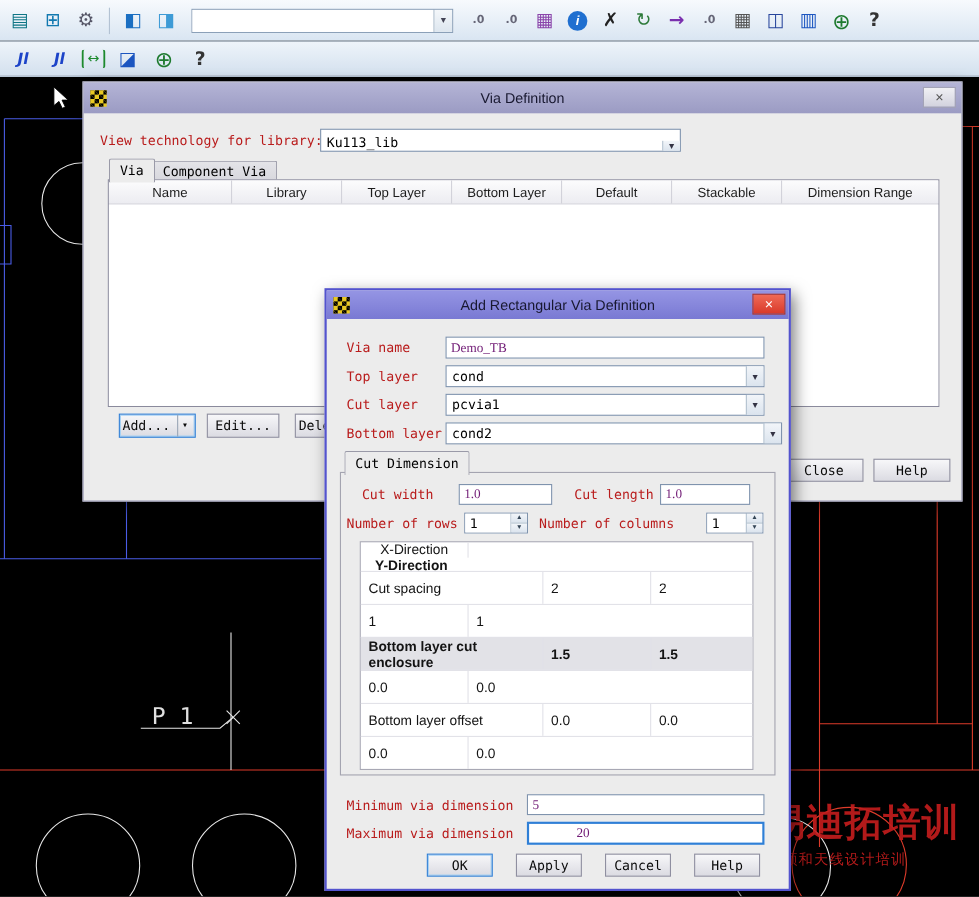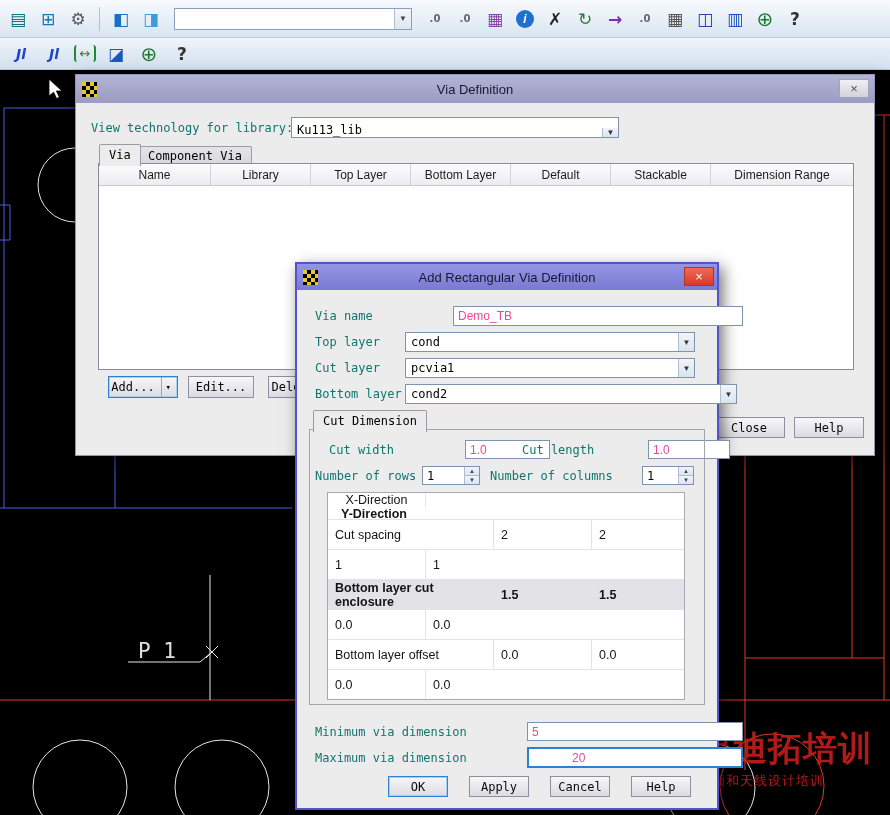--- a/index.html
+++ b/index.html
@@ -35,23 +35,23 @@
 
   
   .dlg { position:absolute; background:#ececec; box-shadow:4px 5px 14px rgba(0,0,0,.55); }
   .tbar { position:relative; display:flex; align-items:center; padding:0 6px; }
   .ttl { position:absolute; left:0; right:0; text-align:center; font-size:13px; color:#181830; }
   .dlg-icon { width:15px; height:15px; z-index:1; background-color:#e8c822;
         background-image:linear-gradient(45deg,#000 25%,transparent 25%,transparent 75%,#000 75%),
                          linear-gradient(45deg,#000 25%,transparent 25%,transparent 75%,#000 75%);
         background-size:8px 8px; background-position:0 0,4px 4px; }
   .closebtn { position:absolute; width:30px; height:19px; text-align:center; line-height:17px; font-size:13px; z-index:1; cursor:default; }
-  .mlab { position:absolute; font-family:"DejaVu Sans Mono", monospace; font-size:12px; color:#0f766e; white-space:nowrap; }
+  .mlab { position:absolute; font-family:"DejaVu Sans Mono", monospace; font-size:12px; color:#b91c1c; white-space:nowrap; }
   .tfield { position:absolute; background:#fff; border:1px solid #7f93ad; padding:0 4px;
-        font-family:Liberation Sans, sans-serif; font-size:12px; color:#ec4899; outline:none;margin-left:48px; }
+        font-family:Liberation Serif, serif; font-size:12px; color:#701a75; outline:none; }
   .tfield.focusblue { border:2px solid #2f7fd6; }
   .fsel { position:absolute; background:#fff; border:1px solid #7f93ad; display:flex; align-items:stretch; }
   .fsel .val { flex:1; display:flex; align-items:center; padding:0 5px; font-family:"DejaVu Sans Mono", monospace; font-size:12px; }
   .fsel .arr { width:16px; display:flex; align-items:center; justify-content:center; font-size:8px;
         background:linear-gradient(#f2f5f9,#dbe4ee); border-left:1px solid #b0bfce; color:#334; }
   .tab { position:absolute; z-index:2; background:#ececec; border:1px solid #9a9aa8; border-bottom:none;
         border-radius:2px 2px 0 0; font-family:"DejaVu Sans Mono", monospace; font-size:12px; padding:3px 9px 4px; }
   .tab.inactive { background:linear-gradient(#e4e4e8,#d6d6dc); padding:2px 9px 3px; z-index:0; }
   .btn { position:absolute; height:22px; background:linear-gradient(#f7f7f9,#dbdbe2); border:1px solid #8f8fa0;
         font-family:"DejaVu Sans Mono", monospace; font-size:12px; color:#0a0a0a;
@@ -225,21 +225,21 @@
       <span class="arr">▼</span>
     </div>
 
     <span class="mlab" style="left:18px; top:97px;">Cut layer</span>
     <div class="fsel" style="left:108px; top:94px; width:290px; height:20px;">
       <span class="val">pcvia1</span>
       <span class="arr">▼</span>
     </div>
 
     <span class="mlab" style="left:18px; top:123px;">Bottom layer</span>
-    <div class="fsel" style="left:108px; top:120px; width:332px; height:20px;">
+    <div class="fsel" style="left:108px; top:120px; width:306px; height:20px;">
       <span class="val">cond2</span>
       <span class="arr">▼</span>
     </div>
 
     <div class="tab" style="left:16px; top:146px;">Cut Dimension</div>
     <div class="gframe"></div>
 
     <span class="mlab" style="left:32px; top:179px;">Cut width</span>
     <input class="tfield" style="left: 120px; top: 176px; width: 85px; height: 19px;" value="1.0">
     <span class="mlab" style="left:225px; top:179px;">Cut length</span>

